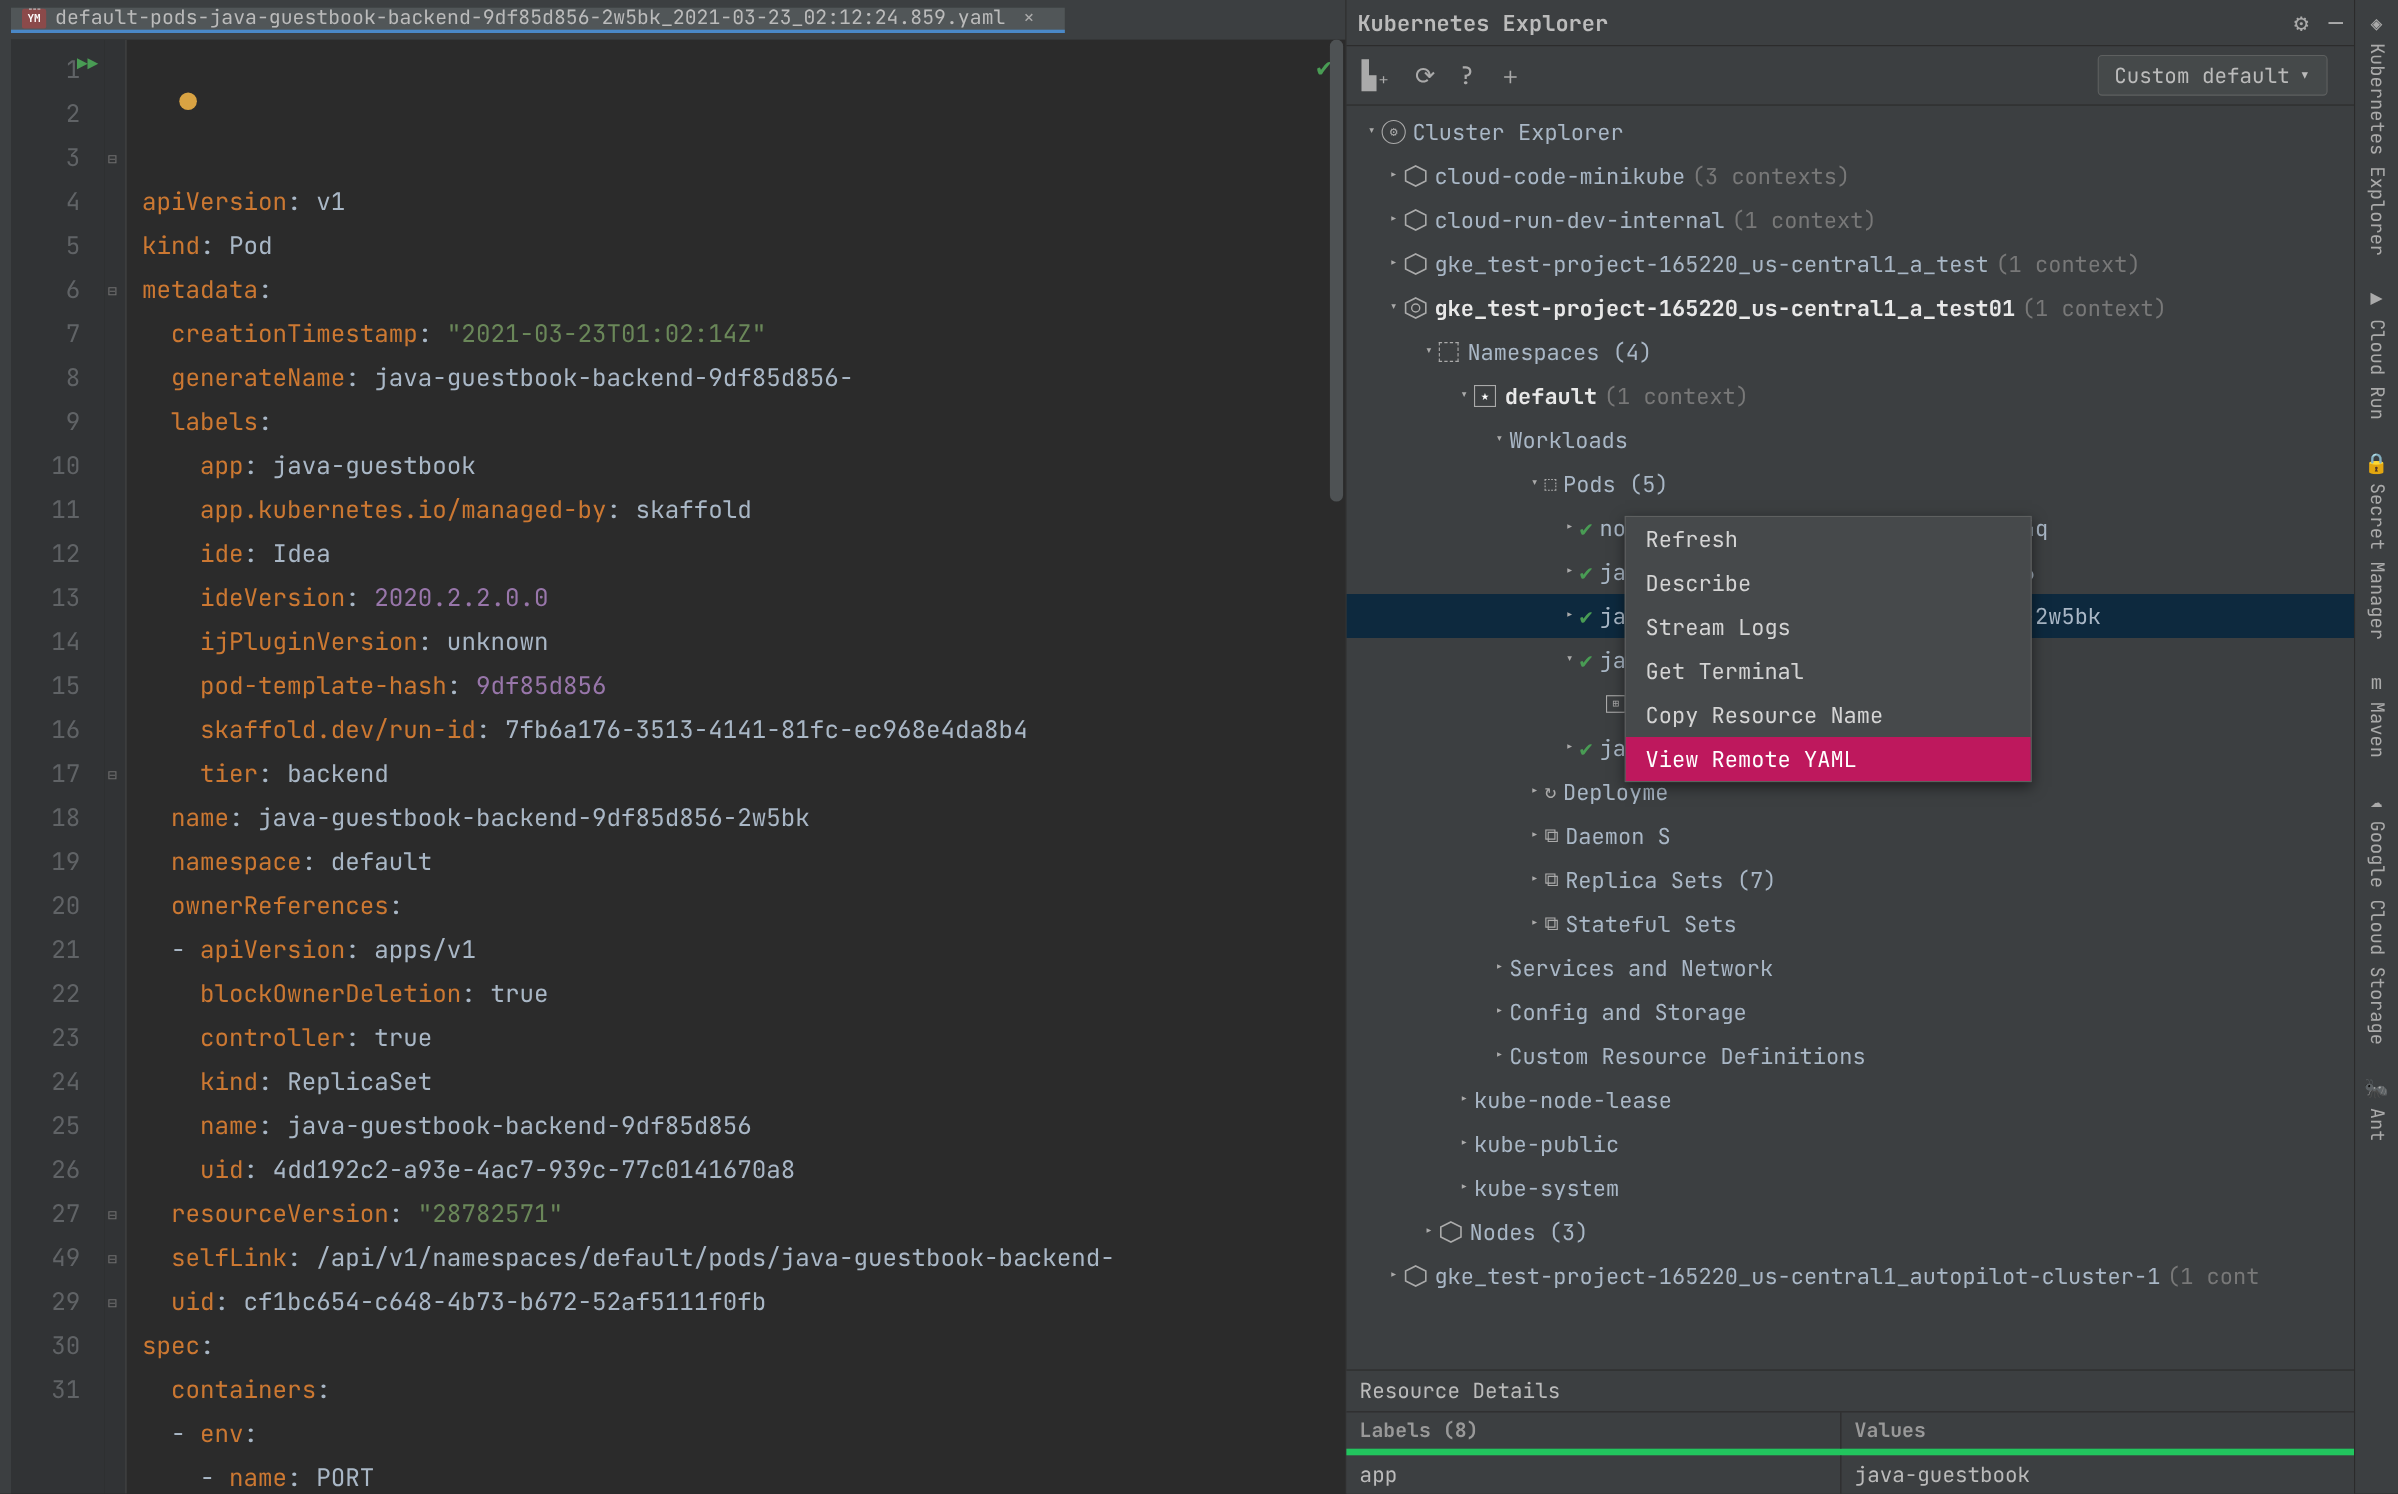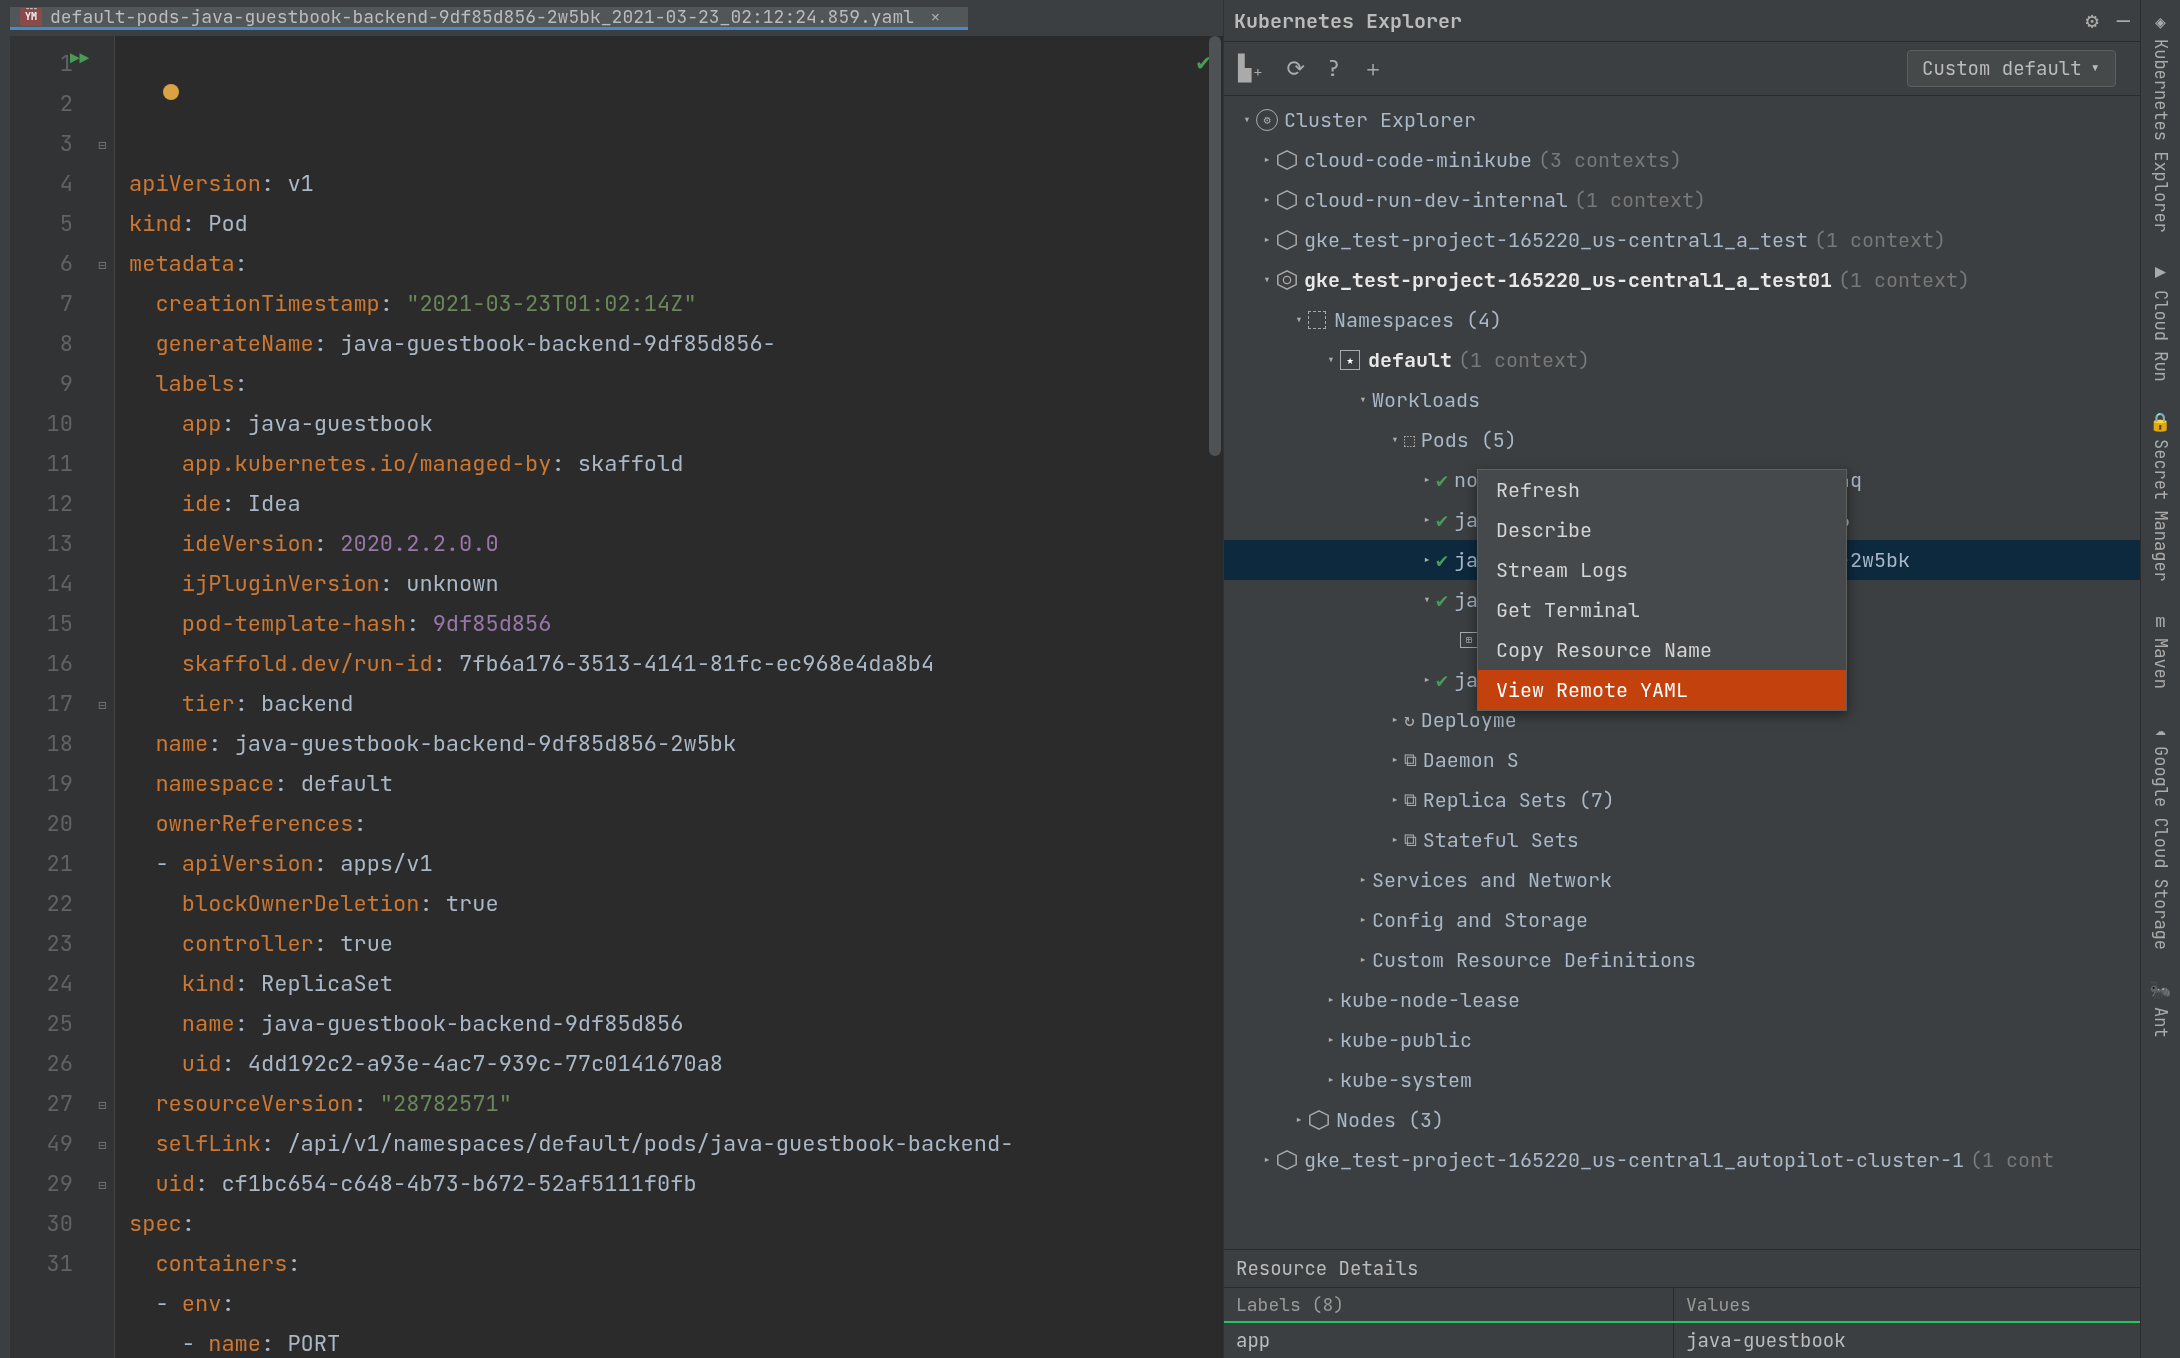--- a/index.html
+++ b/index.html
@@ -48,25 +48,25 @@
     .star-box { width: 20px; height: 20px; border: 1px solid #aaa; margin-right: 8px; display: inline-flex; align-items: center; justify-content: center; font-size: 12px; color: #fff; }
     .cube-icon { color: #aaa; margin-right: 6px; font-size: 18px; }
     .check-green { color: #499c54; margin-right: 6px; font-size: 20px; font-weight: bold; }
     .bars-icon { width: 18px; height: 16px; border: 1px solid #aaa; margin-right: 8px; display: inline-flex; align-items: center; justify-content: center; font-size: 10px; color: #aaa; }
     .deploy-icon, .rs-icon, .ds-icon, .ss-icon { color: #aaa; margin-right: 6px; font-size: 18px; }
     .bold { color: #e8e8e8; font-weight: bold; }
     .dim { color: #787878; margin-left: 6px; }
 
     .context-menu { position: absolute; left: 253px; top: 373px; width: 370px; background: #46494b; border: 1px solid #5e6060; box-shadow: 0 4px 12px rgba(0,0,0,0.5); z-index: 100; }
     .context-menu .mi { padding: 5px 18px; font-size: 20px; color: #d4d4d4; line-height: 30px; }
-    .context-menu .mi.sel { background: #c2410c; color: #fff; }
+    .context-menu .mi.sel { background: #be185d; color: #fff; }
 
     .details-panel { border-top: 1px solid #2b2b2b; background: #3c3f41; }
     .details-title { padding: 6px 12px; font-size: 19px; color: #bbbbbb; border-bottom: 1px solid #2b2b2b; }
-    .details-head { display: flex; border-bottom: 2px solid #22c55e; }
+    .details-head { display: flex; border-bottom: 6px solid #22c55e; font-weight: bold; }
     .details-head div { padding: 5px 12px; font-size: 18px; color: #999; }
     .details-head .col1 { width: 450px; border-right: 1px solid #2b2b2b; }
     .details-row { display: flex; }
     .details-row div { padding: 5px 12px; font-size: 19px; color: #bbbbbb; }
     .details-row .col1 { width: 450px; border-right: 1px solid #2b2b2b; }
 
     .right-rail { width: 40px; background: #3c3f41; border-left: 1px solid #2b2b2b; display: flex; flex-direction: column; align-items: center; padding-top: 10px; gap: 28px; }
     .rail-item { writing-mode: vertical-rl; text-orientation: mixed; font-size: 17px; color: #aaa; display: flex; align-items: center; gap: 6px; }
     .rail-icon { writing-mode: horizontal-tb; font-size: 18px; }
 

